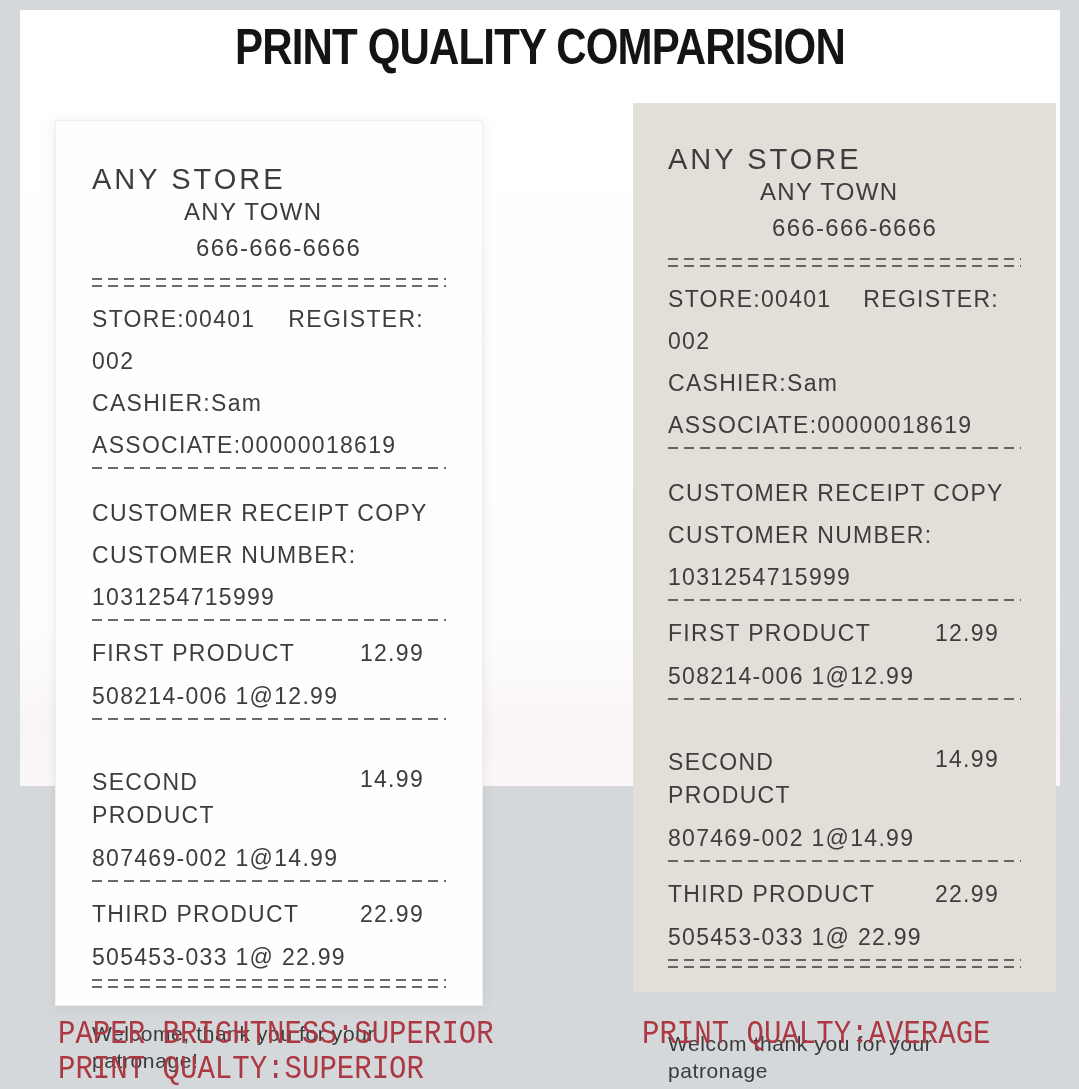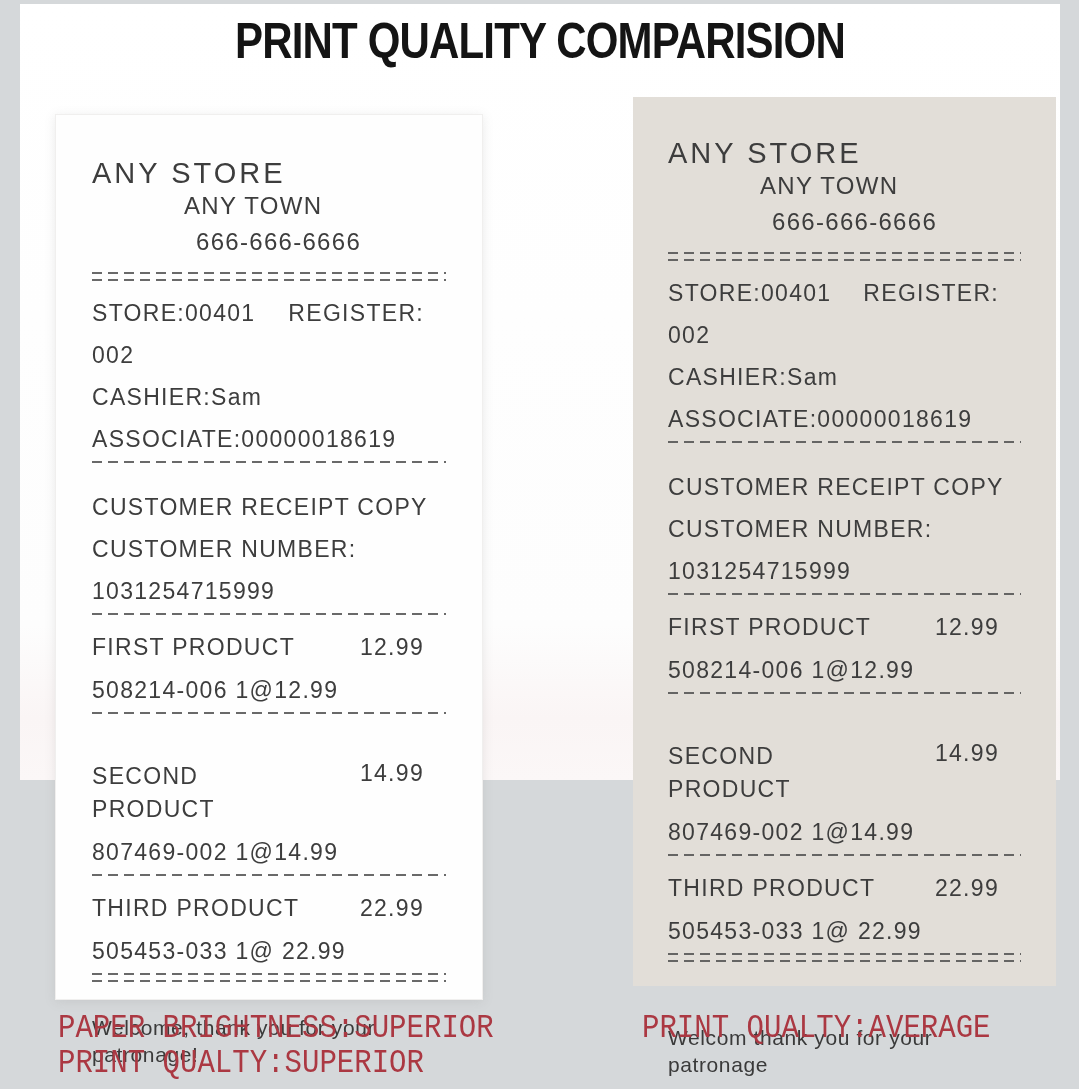--- a/index.html
+++ b/index.html
@@ -12,21 +12,21 @@
   *{margin:0;padding:0;box-sizing:border-box;}
   html,body{width:1079px;height:1089px;}
   body{
     font-family:"Liberation Sans", sans-serif;
     background:var(--frame-gray);
     position:relative;
     overflow:hidden;
   }
   .canvas{
     position:absolute;
-    left:20px; top:4px;
+    left:20px; top:10px;
     width:1040px; height:776px;
     background:linear-gradient(180deg,#ffffff 0%,#fdfdfd 80%,#faf5f5 92%,#fbf7f7 100%);
   }
   .main-title{
     position:absolute;
     top:8px; left:0; width:100%;
     text-align:center;
     font-size:50px;
     color:#141414;
     white-space:nowrap;

